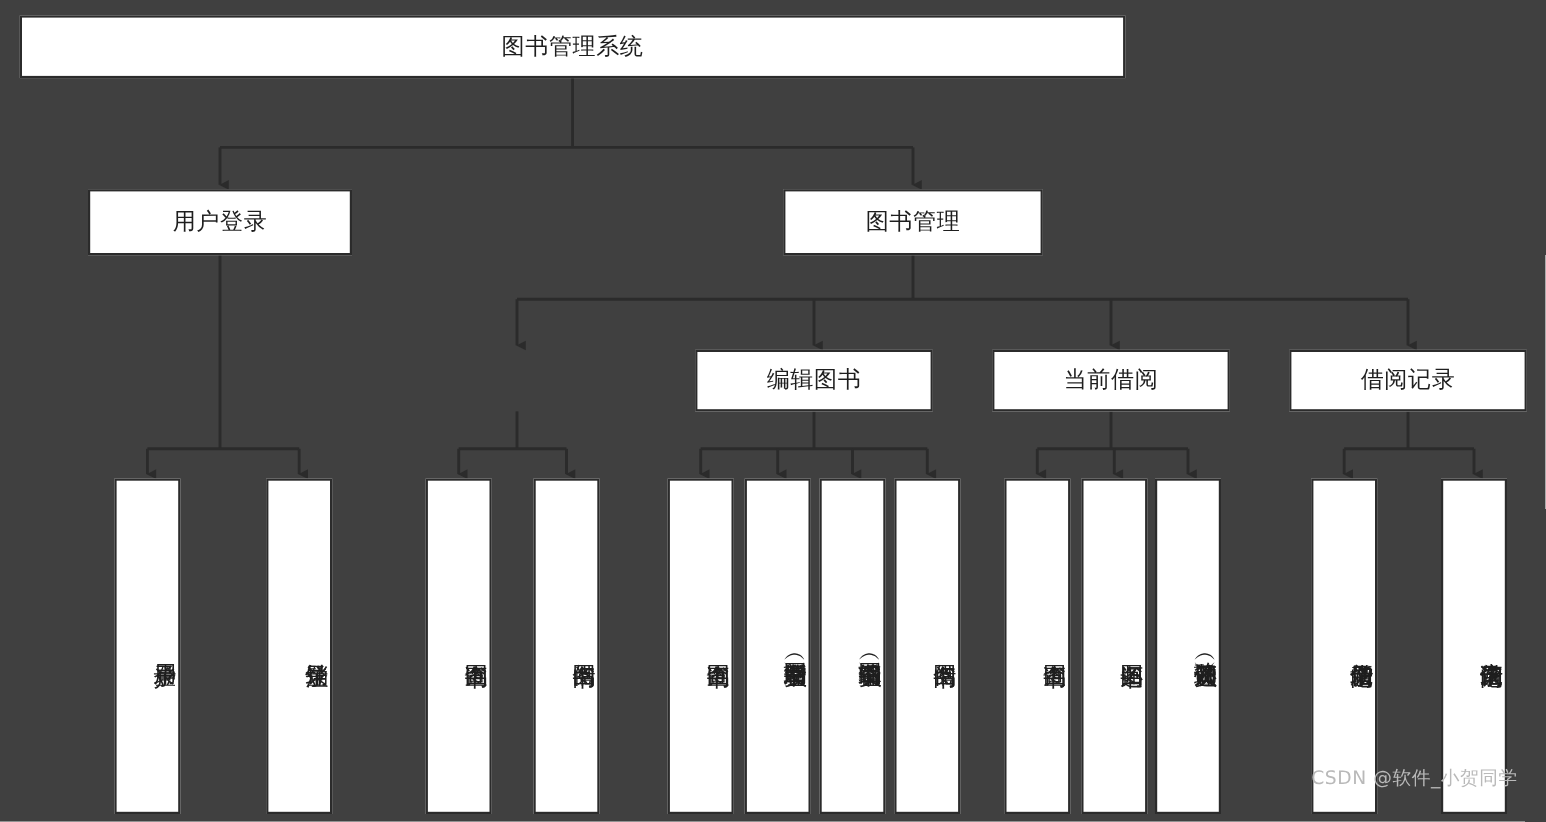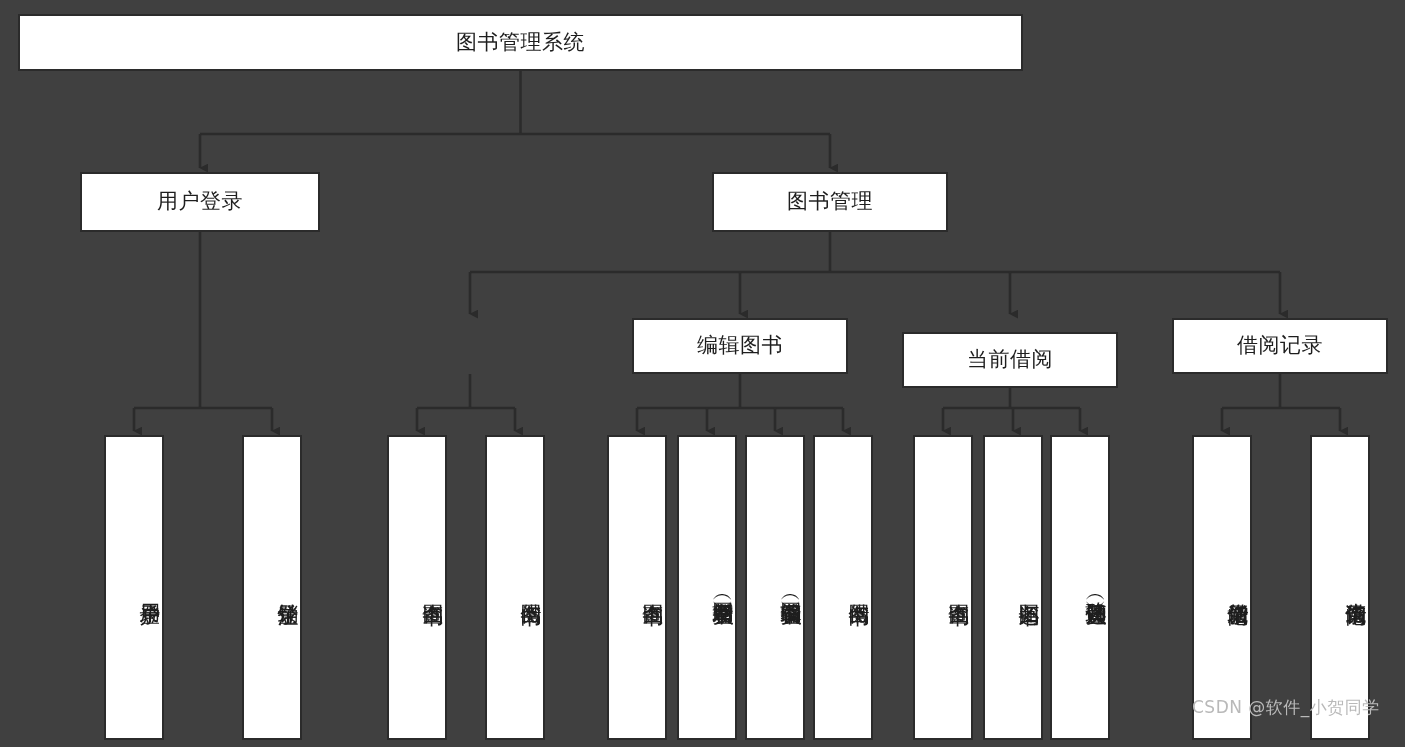--- a/index.html
+++ b/index.html
@@ -112,21 +112,21 @@
       <path d="M 1340 408 L 1340 431" marker-end="url(#arrowhead)"></path>
     </g>
   </svg>
 
   <div class="node horiz" id="node-root" style="left: 18px; top: 14px; width: 1005px; height: 57px;">图书管理系统</div>
 
   <div class="node horiz" id="node-l2-0" style="left: 80px; top: 172px; width: 240px; height: 60px;">用户登录</div>
   <div class="node horiz" id="node-l2-1" style="left: 712px; top: 172px; width: 236px; height: 60px;">图书管理</div>
 
   <div class="node horiz" id="node-l3-1" style="left: 632px; top: 318px; width: 216px; height: 56px;">编辑图书</div>
-  <div class="node horiz" id="node-l3-2" style="left: 902px; top: 318px; width: 216px; height: 56px; margin-top: 14px;">当前借阅</div>
+  <div class="node horiz" id="node-l3-2" style="left: 902px; top: 318px; width: 216px; height: 56px;">当前借阅</div>
   <div class="node horiz" id="node-l3-3" style="left: 1172px; top: 318px; width: 216px; height: 56px;">借阅记录</div>
 
   <div class="node vert" id="leaf-0" style="left: 104px; top: 435px; width: 60px; height: 305px;">用户登录</div>
   <div class="node vert" id="leaf-1" style="left: 242px; top: 435px; width: 60px; height: 305px;">注销登录</div>
   <div class="node vert" id="leaf-2" style="left: 387px; top: 435px; width: 60px; height: 305px;">查询图书</div>
   <div class="node vert" id="leaf-3" style="left: 485px; top: 435px; width: 60px; height: 305px;">借阅图书</div>
   <div class="node vert" id="leaf-4" style="left: 607px; top: 435px; width: 60px; height: 305px;">查询图书</div>
   <div class="node vert top-align" id="leaf-5" style="left: 677px; top: 435px; width: 60px; height: 305px;">新增图书（管理员）</div>
   <div class="node vert top-align" id="leaf-6" style="left: 745px; top: 435px; width: 60px; height: 305px;">编辑图书（管理员）</div>
   <div class="node vert" id="leaf-7" style="left: 813px; top: 435px; width: 60px; height: 305px;">借阅图书</div>

